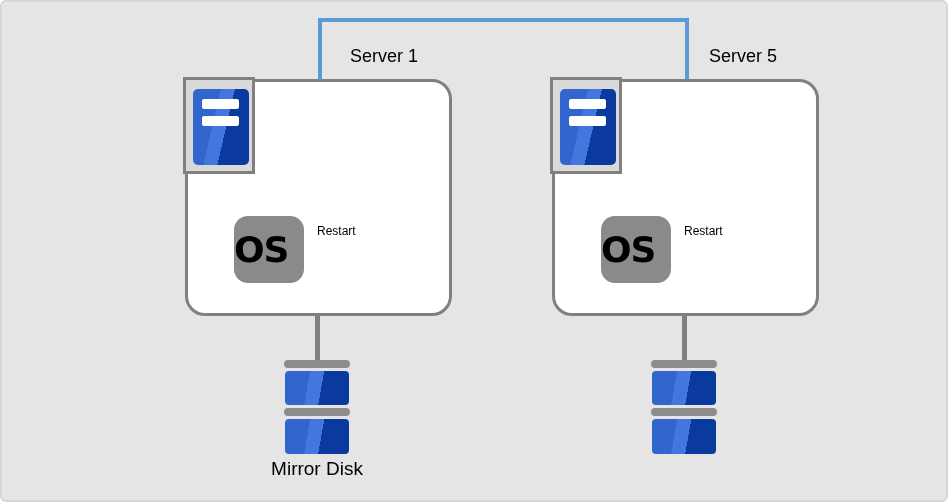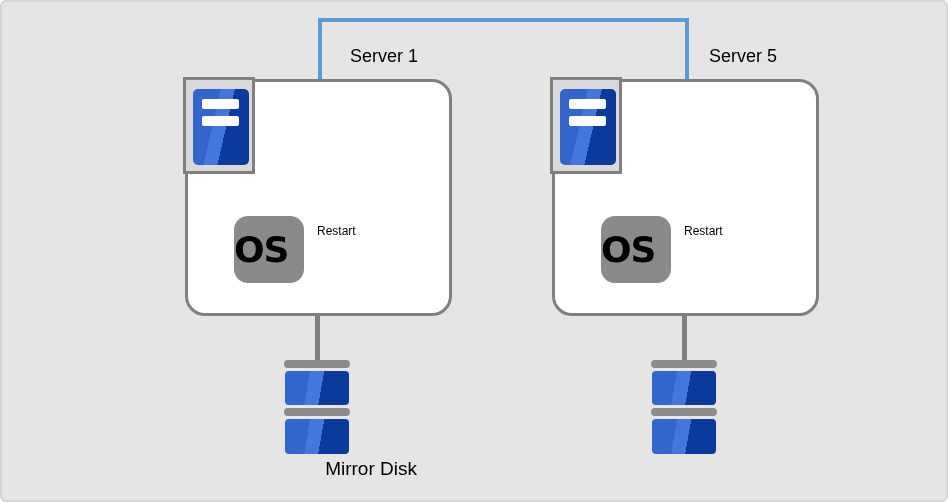--- a/index.html
+++ b/index.html
@@ -155,21 +155,21 @@
       var(--blue-dark, #0a3a9e) 56%, var(--blue-dark, #0a3a9e) 100%);
   }
   .platter.p1 { top: 294px; height: 34px; }
   .platter.p2 { top: 342px; height: 35px; }
 
   .disk-label {
     position: absolute;
     left: 34px;
     top: 381px;
     width: 200px;
-    text-align: right;
+    text-align: center;
     font-size: 19px;
     line-height: 22px;
     white-space: nowrap;
   }
 </style>
 </head>
 <body>
 
 <div class="canvas">
 

